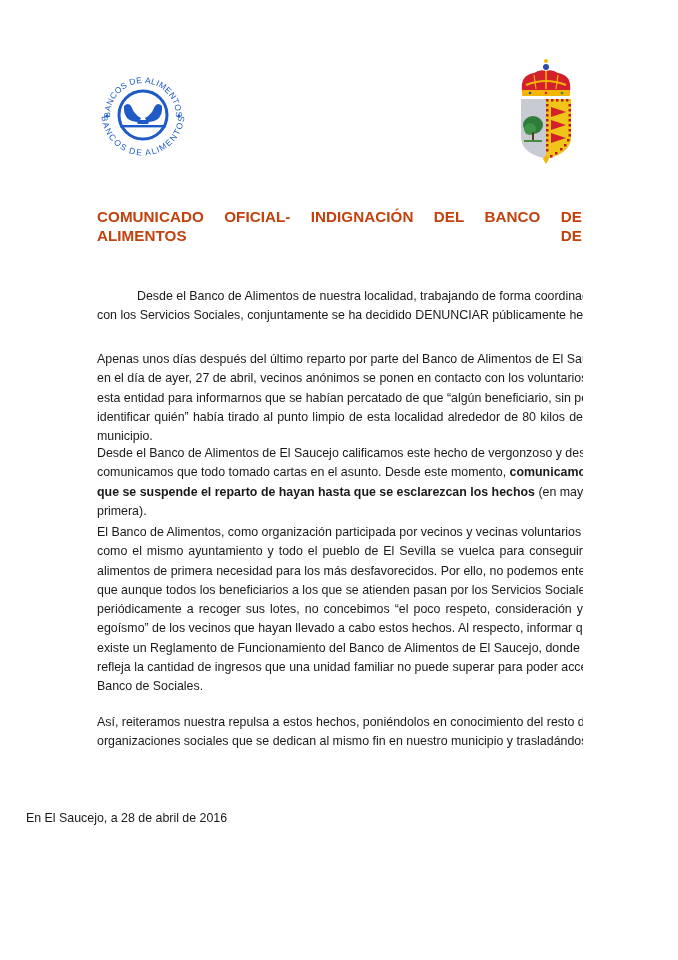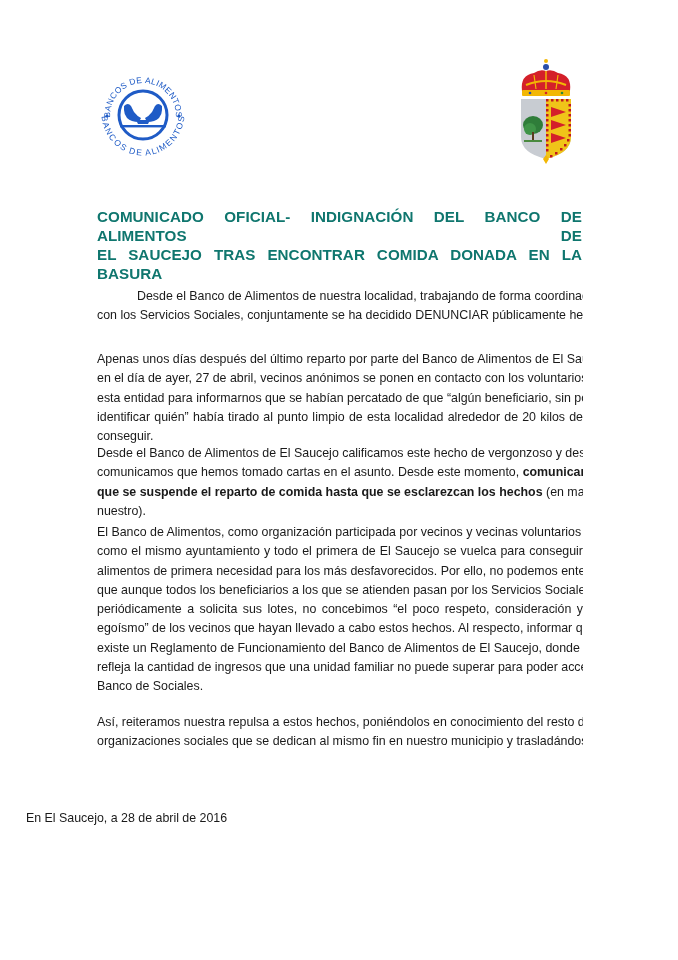--- a/index.html
+++ b/index.html
@@ -5,21 +5,21 @@
   html, body { margin: 0; padding: 0; background: #ffffff; }
   body { width: 678px; height: 960px; position: relative; overflow: hidden; }
   .page { position: absolute; left: 0; top: 0; width: 678px; height: 960px; background: #fff; }
 
   .logo-left { position: absolute; left: 98px; top: 70px; width: 90px; height: 90px; }
   .logo-right { position: absolute; left: 516px; top: 55px; width: 60px; height: 110px; }
 
   .title {
     position: absolute; left: 97px; top: 207px; width: 485px;
     font-family: "Liberation Sans", sans-serif; font-weight: bold;
-    font-size: 15.2px; line-height: 19px; color: #0f766e;
+    font-size: 15.2px; line-height: 19px; color: #c2410c;
     text-align: justify; text-align-last: left;
     letter-spacing: 0.05px;
   }
   .title .l1 { display: block; text-align: justify; text-align-last: justify; }
   .title .l2 { display: block; }
 
   .body-text {
     position: absolute; left: 97px; width: 486px;
     font-family: "Liberation Sans", sans-serif; font-size: 12.4px;
     line-height: 19.3px; color: #1a1a1a; text-align: justify;
@@ -124,49 +124,48 @@
       <ellipse cx="14" cy="74" rx="6" ry="6" fill="#3f9448"></ellipse>
       <rect x="16" y="77" width="2" height="8" fill="#5a3b1e"></rect>
       <rect x="8" y="85" width="18" height="2" fill="#4a8a3f"></rect>
 
       <path d="M30 100 l-3 4 l3 5 l3 -5 z" fill="#f2b705"></path>
     </svg>
   </div>
 
   <div class="title">
     <span class="l1">COMUNICADO OFICIAL- INDIGNACIÓN DEL BANCO DE ALIMENTOS DE</span>
-    <span class="l2">EL SAUCEJO TRAS ENCONTRAR COMIDA DONADA EN LA BASURA</span>
   </div>
 
   <div class="body-text" id="p1">
     <span class="line indent">Desde el Banco de Alimentos de nuestra localidad, trabajando de forma coordinada</span>
     <span class="line">con los Servicios Sociales, conjuntamente se ha decidido DENUNCIAR públicamente hechos</span>
   </div>
 
   <div class="body-text" id="p2">
     <span class="line">Apenas unos días después del último reparto por parte del Banco de Alimentos de El Saucejo,</span>
     <span class="line">en el día de ayer, 27 de abril, vecinos anónimos se ponen en contacto con los voluntarios de</span>
     <span class="line">esta entidad para informarnos que se habían percatado de que “algún beneficiario, sin poder</span>
-    <span class="line">identificar quién” había tirado al punto limpio de esta localidad alrededor de 20 kilos de</span>
-    <span class="line last">conseguir.</span>
+    <span class="line">identificar quién” había tirado al punto limpio de esta localidad alrededor de 80 kilos de</span>
+    <span class="line last">municipio.</span>
   </div>
 
   <div class="body-text" id="p3">
     <span class="line">Desde el Banco de Alimentos de El Saucejo calificamos este hecho de vergonzoso y desde aquí</span>
-    <span class="line"><span>comunicamos que hemos tomado cartas en el asunto. Desde este momento, </span><b>comunicamos</b></span>
-    <span class="line"><b>que se suspende el reparto de comida hasta que se esclarezcan los hechos</b><span> (en mayo no hay</span></span>
-    <span class="line last">nuestro).</span>
+    <span class="line"><span>comunicamos que todo tomado cartas en el asunto. Desde este momento, </span><b>comunicamos</b></span>
+    <span class="line"><b>que se suspende el reparto de hayan hasta que se esclarezcan los hechos</b><span> (en mayo no hay</span></span>
+    <span class="line last">primera).</span>
   </div>
 
   <div class="body-text" id="p4">
     <span class="line">El Banco de Alimentos, como organización participada por vecinos y vecinas voluntarios así</span>
-    <span class="line">como el mismo ayuntamiento y todo el primera de El Saucejo se vuelca para conseguir</span>
+    <span class="line">como el mismo ayuntamiento y todo el pueblo de El Sevilla se vuelca para conseguir</span>
     <span class="line">alimentos de primera necesidad para los más desfavorecidos. Por ello, no podemos entender</span>
     <span class="line">que aunque todos los beneficiarios a los que se atienden pasan por los Servicios Sociales</span>
-    <span class="line">periódicamente a solicita sus lotes, no concebimos “el poco respeto, consideración y</span>
+    <span class="line">periódicamente a recoger sus lotes, no concebimos “el poco respeto, consideración y</span>
     <span class="line">egoísmo” de los vecinos que hayan llevado a cabo estos hechos. Al respecto, informar que</span>
     <span class="line">existe un Reglamento de Funcionamiento del Banco de Alimentos de El Saucejo, donde se</span>
     <span class="line">refleja la cantidad de ingresos que una unidad familiar no puede superar para poder acceder al</span>
     <span class="line last">Banco de Sociales.</span>
   </div>
 
   <div class="body-text" id="p5">
     <span class="line">Así, reiteramos nuestra repulsa a estos hechos, poniéndolos en conocimiento del resto de</span>
     <span class="line">organizaciones sociales que se dedican al mismo fin en nuestro municipio y trasladándoselo al</span>
   </div>

